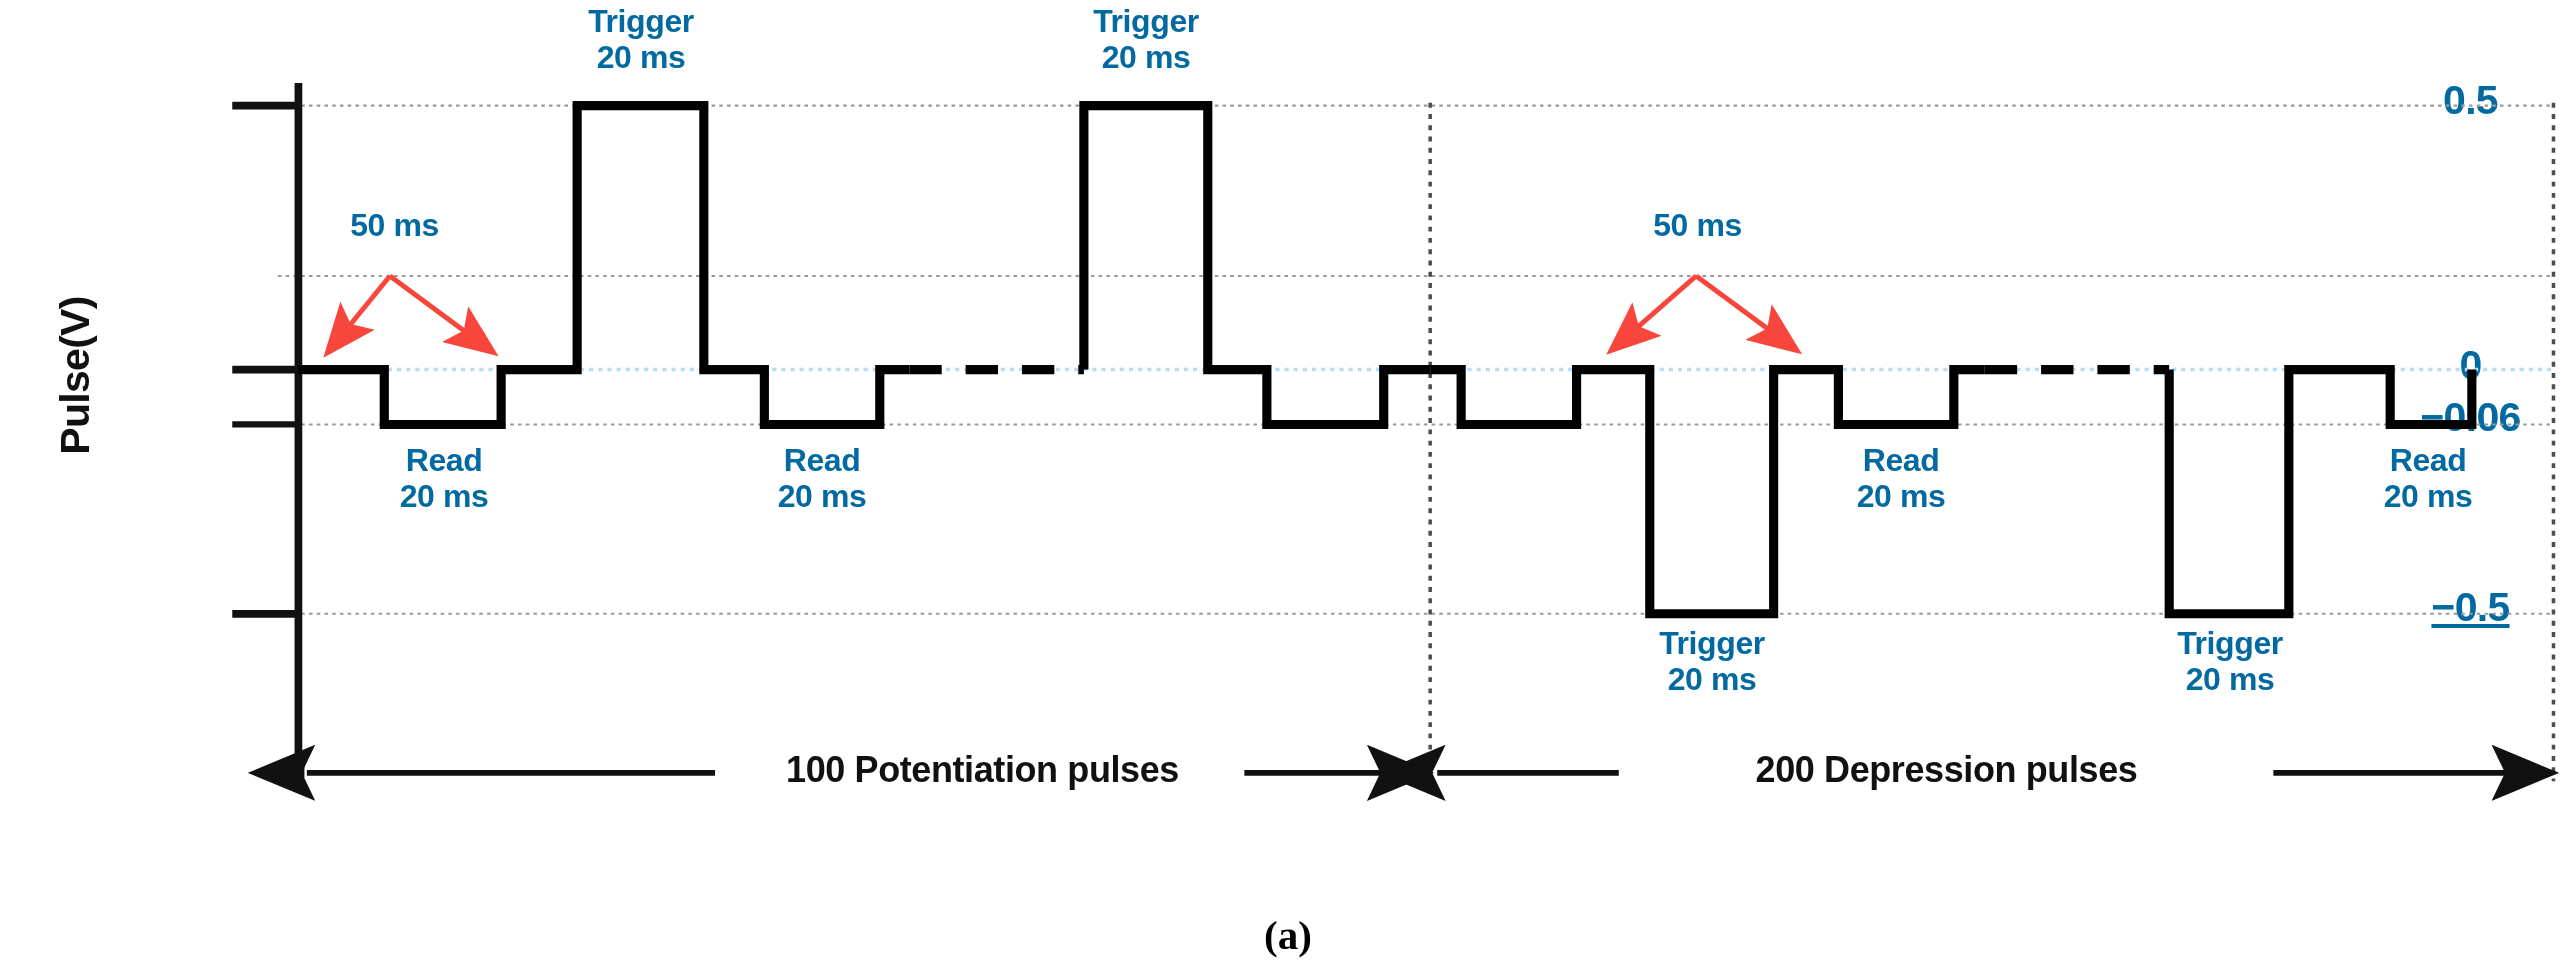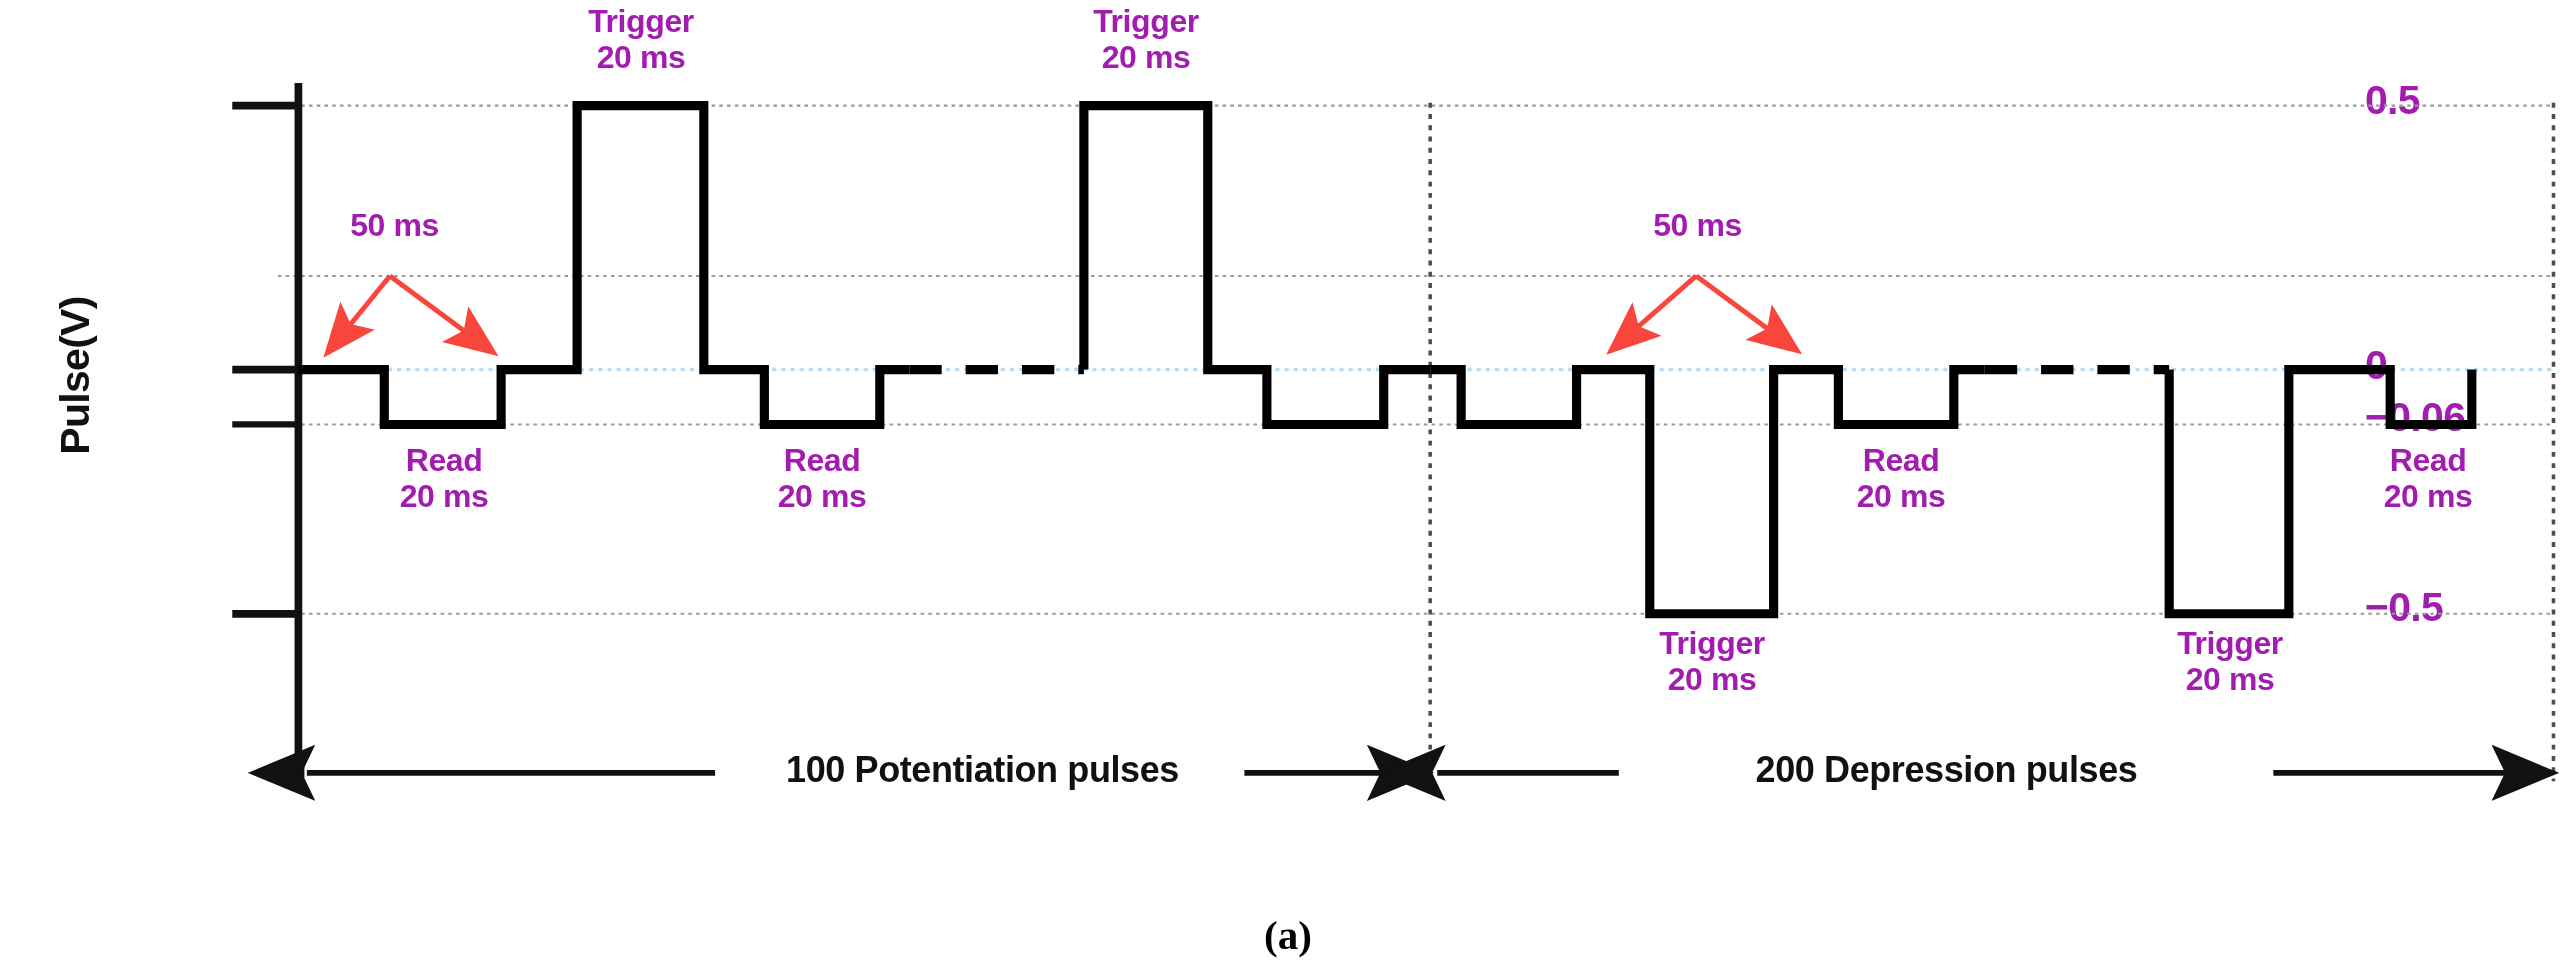--- a/index.html
+++ b/index.html
@@ -5,25 +5,25 @@
   html,body{margin:0;padding:0;background:#fff;}
   body{width:2576px;height:977px;font-family:"Liberation Sans",sans-serif;position:relative;overflow:hidden;}
   #fig{position:absolute;inset:0;}
   .ylab{
     position:absolute;left:-37px;top:352px;width:225px;
     transform:rotate(-90deg);transform-origin:center center;
     font-size:41px;font-weight:700;color:#111;text-align:center;
     letter-spacing:-0.7px;
   }
   .ytick{
-    position:absolute;right:0;font-size:41px;font-weight:700;color:#a21caf;
-    text-align:left;white-space:nowrap;letter-spacing:-0.7px;
+    position:absolute;right:0;font-size:41px;font-weight:700;color:#0369a1;
+    text-align:center;white-space:nowrap;letter-spacing:-0.7px;
   }
   .annot{
-    position:absolute;font-size:32px;font-weight:700;color:#a21caf;
+    position:absolute;font-size:32px;font-weight:700;color:#0369a1;
     text-align:center;line-height:1.12;white-space:nowrap;
     letter-spacing:-0.4px;
   }
   .spanlbl{
     position:absolute;font-size:36px;font-weight:700;color:#111;
     text-align:center;white-space:nowrap;letter-spacing:-0.4px;
   }
   .caption{
     position:absolute;left:0;right:0;bottom:18.3px;text-align:center;
     font-family:"Liberation Serif",serif;font-size:41px;color:#000;
@@ -33,21 +33,21 @@
 </head>
 <body>
 
 <div id="fig">
 
   <div class="ylab">Pulse(V)</div>
 
   <div class="ytick" style="top:77px;width:211px;">0.5</div>
   <div class="ytick" style="top:342px;width:211px;">0</div>
   <div class="ytick" style="top:394px;width:211px;">−0.06</div>
-  <div class="ytick" style="top:584px;width:211px;">−0.5</div>
+  <div class="ytick" style="top:584px;width:211px;text-decoration:underline;">−0.5</div>
 
   <svg width="2576" height="977" viewBox="0 0 3660 1388" style="position:absolute;left:0;top:0;">
 
     <defs>
       <marker id="ah-red" markerWidth="11" markerHeight="9" refX="9.5" refY="4.5" orient="auto">
         <path d="M0,0 L11,4.5 L0,9 L2.2,4.5 Z" fill="#f8463c"></path>
       </marker>
       <marker id="ah-blk-e" markerWidth="12" markerHeight="10" refX="10.5" refY="5" orient="auto">
         <path d="M0,0 L12,5 L0,10 L2.4,5 Z" fill="#111"></path>
       </marker>

